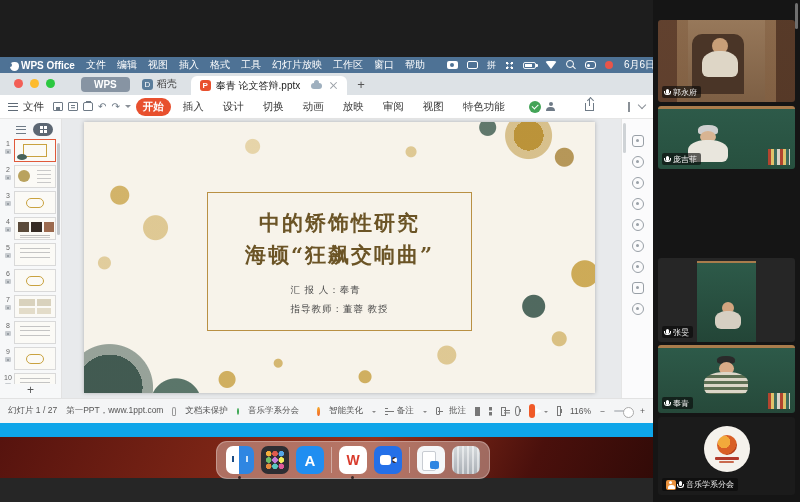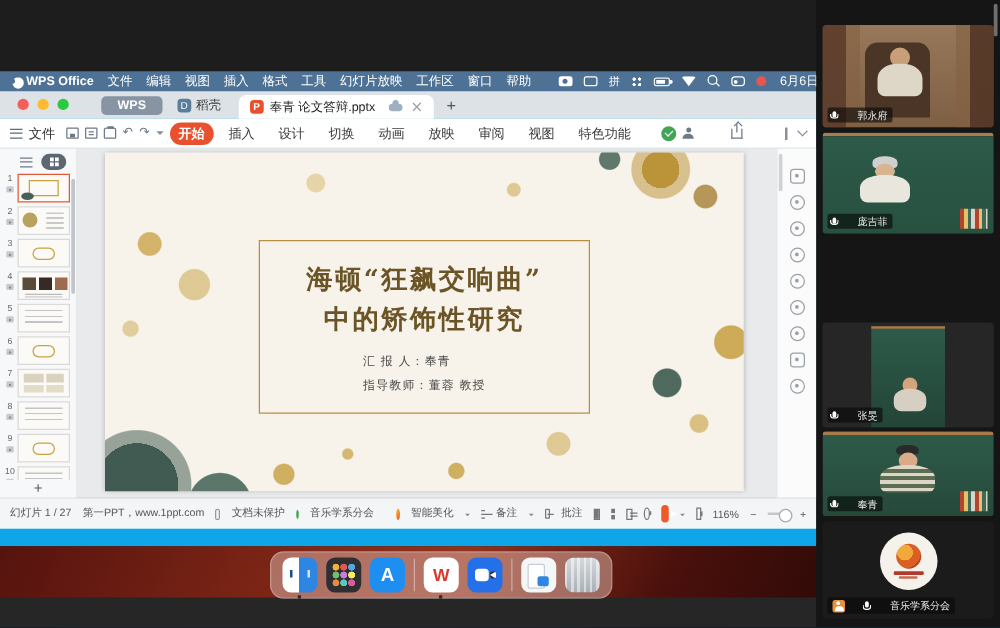--- a/index.html
+++ b/index.html
@@ -224,37 +224,37 @@
   .dk-files::before{content:"";position:absolute;left:5px;top:5px;width:12px;height:18px;background:#fff;border:1px solid #c8ccd2;border-radius:2px;}
   .dk-files::after{content:"";position:absolute;left:13px;top:15px;width:9px;height:8px;background:#2f86e2;border-radius:2px;}
   .dk-trash{background:linear-gradient(#d6dadd,#a9afb5);
     background-image:repeating-linear-gradient(90deg,rgba(255,255,255,.5) 0 2px,transparent 2px 5px),linear-gradient(#d6dadd,#a9afb5);}
   .dk-sep{width:1px;height:26px;background:rgba(255,255,255,.4);}
 
   
   .meeting{position:absolute;left:653px;top:0;width:147px;height:502px;background:#151515;}
   .m-scroll{position:absolute;right:2px;top:3px;width:3px;height:26px;border-radius:2px;background:#6f6f6f;}
   .tile{position:absolute;left:5px;width:137px;border-radius:3px;overflow:hidden;}
-  .pill{position:absolute;left:4px;bottom:4px;display:flex;align-items:center;gap:16px;background:rgba(8,8,8,.62);
+  .pill{position:absolute;left:4px;bottom:4px;display:flex;align-items:center;gap:3px;background:rgba(8,8,8,.62);
     border-radius:2px;padding:1.5px 4px;color:#eee;font-size:8px;line-height:9px;z-index:3;}
   .mic{width:3px;height:5px;background:#fff;border-radius:1.5px;position:relative;display:inline-block;margin:0 1px 2px 0;}
   .mic::after{content:"";position:absolute;left:-1.6px;top:2.6px;width:5px;height:3px;
     border:1px solid #fff;border-top:none;border-radius:0 0 3px 3px;}
   .avat{width:10px;height:10px;border-radius:2px;background:#e8913d;position:relative;}
   .avat::before{content:"";position:absolute;left:3.4px;top:1.6px;width:3px;height:3px;border-radius:50%;background:#fff;}
   .avat::after{content:"";position:absolute;left:1.6px;bottom:1px;width:7px;height:3.4px;border-radius:3px 3px 0 0;background:#fff;}
   .wood{border-top:3px solid #a97c4c;}
   .pers{position:absolute;z-index:1;}
   .hd{border-radius:50%;margin:0 auto;}
   .bd{border-radius:45% 45% 6px 6px;margin:-3px auto 0;}
   .t1{top:20px;height:82px;background:
       linear-gradient(90deg,rgba(94,62,44,.95) 0 14%,rgba(131,96,66,.6) 14% 22%,transparent 22% 78%,rgba(131,96,66,.6) 78% 86%,rgba(84,55,38,.95) 86%),
       linear-gradient(#97785a,#7d5f44);}
   .t1 .chair{position:absolute;left:34px;top:14px;width:52px;height:60px;border-radius:10px 10px 0 0;background:#4a3527;}
-  .t2{top:106px;height:81px;background:linear-gradient(#2d5a49,#27503f);}
+  .t2{top:106px;height:63px;background:linear-gradient(#2d5a49,#27503f);}
   .t3{top:181px;height:74px;background:linear-gradient(#2e5c4a,#275040);}
   .t4{top:258px;height:84px;background:#262626;}
   .t4 .strip{position:absolute;left:39px;top:3px;bottom:0;width:59px;background:linear-gradient(#2d5a49,#234537);border-top:2px solid #a97c4c;}
   .t5{top:345px;height:68px;background:linear-gradient(#2d5a49,#26493a);}
   .t6{top:417px;height:78px;background:#1b1b1b;}
   .books{position:absolute;right:5px;bottom:4px;width:22px;height:16px;z-index:2;
     background:repeating-linear-gradient(90deg,#b3452f 0 3px,#e0c36a 3px 6px,#3f6b5c 6px 9px,#d9d4c8 9px 12px);}
   .hair-cap{border-radius:45% 45% 30% 30%;margin:0 auto;}
   .logo{width:46px;height:46px;border-radius:50%;background:#f5f2ec;margin:9px auto 0;
     display:flex;flex-direction:column;align-items:center;justify-content:center;}
@@ -423,22 +423,22 @@
             </div>
           <div class="th th-text"></div>
         </div>
         <div class="th-scroll"></div>
         <div class="th-add">+</div>
       </div>
 
       <div class="canvas">
         <div class="slide">
           <div class="frame">
+            <div class="s-title">中的矫饰性研究</div>
             <div class="s-title">海顿“狂飙交响曲”</div>
-            <div class="s-title">中的矫饰性研究</div>
             <div class="s-sub">
               <div>汇 报 人：奉青</div>
               <div>指导教师：董蓉 教授</div>
             </div>
           </div>
         </div>
       </div>
 
       <div class="side-tools">
         <span class="st-scroll"></span>

